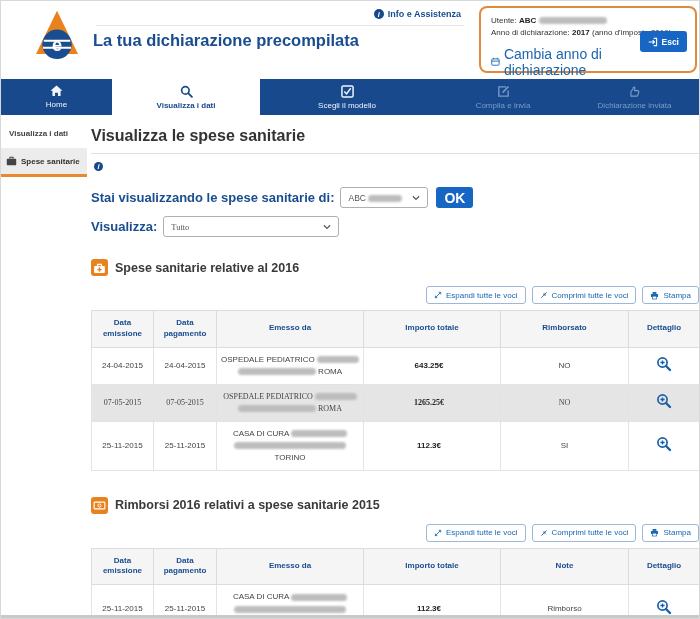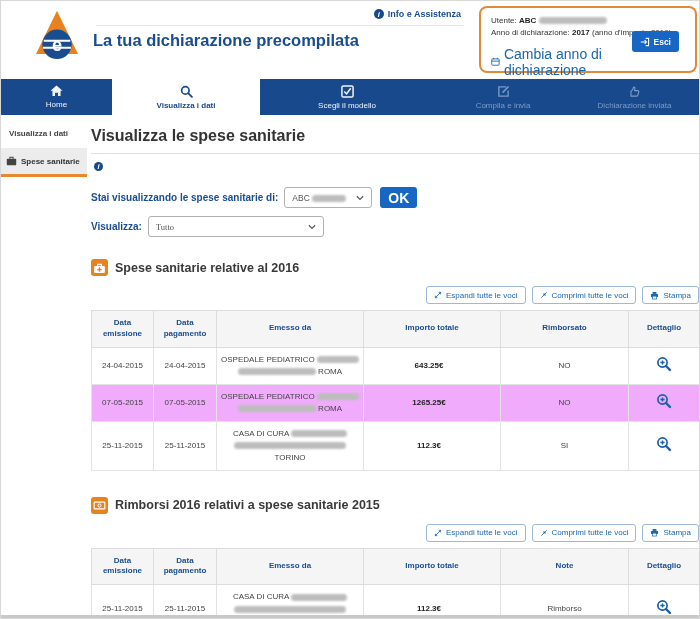--- a/index.html
+++ b/index.html
@@ -17,21 +17,21 @@
             font-size:9px; font-weight:bold; color:#1a4d8f; cursor:pointer; }
   .info-dot { width:10px; height:10px; border-radius:50%; background:#17498c; color:#fff;
               display:inline-flex; align-items:center; justify-content:center;
               font-size:7.5px; font-weight:bold; font-style:italic; flex:0 0 auto; }
   .info-dot::after { content:"i"; }
   .userbox { position:absolute; left:478px; top:5px; width:218px; height:67px;
              border:2px solid #e core8a3c; border:2px solid #e08a3c; border-radius:8px; padding:7px 9px 6px 10px;
              font-size:8px; color:#333; }
   .userbox .row { line-height:1.55; white-space:nowrap; }
   .userbox b { color:#222; }
-  .esci-btn { position:absolute; right:16px; top:23px; height:21px; padding:0 8px;
+  .esci-btn { position:absolute; right:8px; top:23px; height:21px; padding:0 8px;
               background:#1766c4; color:#fff; border:none; border-radius:3px;
               font-size:8.5px; font-weight:bold; display:inline-flex; align-items:center; gap:4px; cursor:pointer; }
   .change-year { display:inline-flex; align-items:center; gap:4px; margin-top:6px;
                  color:#1a66b0; font-size:14px; cursor:pointer; }
 
   
   .mainnav { position:absolute; left:0; top:78px; width:700px; height:36px;
              background:#17498c; display:flex; }
   .nav-item { display:flex; flex-direction:column; align-items:center; justify-content:center;
               gap:3px; font-size:8px; color:#f2f5fa; cursor:pointer; }
@@ -49,21 +49,21 @@
   
   .content { position:absolute; left:90px; top:114px; width:608px; }
   .page-title { margin-top:12px; font-size:16px; font-weight:bold; color:#333;
                 padding-bottom:8px; border-bottom:1px solid #e0e0e0; }
   .description { margin-top:7px; font-size:8px; color:#666; line-height:1.5; }
   .description .info-dot { width:9px; height:9px; vertical-align:middle; margin-left:3px; }
 
   .filters { margin-top:14px; }
   .filter-row { display:flex; align-items:center; margin-top:8px; }
   .filter-row:first-child { margin-top:0; }
-  .filter-label { font-size:10px; font-weight:bold; color:#1a4d8f; margin-right:6px; }
+  .filter-label { font-size:13px; font-weight:bold; color:#1a4d8f; margin-right:6px; }
   .fake-select { display:inline-flex; align-items:center; justify-content:space-between;
                  border:1px solid #b0b0b0; border-radius:3px; height:21px; padding:0 7px;
                  background:#fff; font-size:8.5px; color:#555; cursor:pointer; }
   .sel-1 { width:88px; } .sel-2 { width:176px;font-family:Liberation Serif, serif; }
   .ok-btn { margin-left:8px; height:21px; padding:0 8px; background:#1766c4; color:#fff;
             border:none; border-radius:3px; font-size:14px; font-weight:bold; cursor:pointer; }
 
   .section-header { margin-top:22px; display:flex; align-items:center; gap:7px; }
   .section-icon { width:17px; height:17px; background:#e8821e; border-radius:3px;
                   display:inline-flex; align-items:center; justify-content:center; flex:0 0 auto; }
@@ -74,21 +74,21 @@
               background:#fff; border:1px solid #9cb8d8; border-radius:3px;
               color:#1a66b0; font-size:8px; cursor:pointer; }
 
   table.grid { width:608px; margin-top:6px; border-collapse:collapse; font-size:8px;
                color:#444; border:1px solid #dcdcdc; table-layout:fixed; }
   .grid th { background:#f5f5f5; color:#1a4d8f; font-weight:bold; border:1px solid #dcdcdc;
              padding:7px 2px; text-align:center; line-height:1.35; }
   .grid td { border:1px solid #e3e3e3; padding:6px 4px; text-align:center;
              vertical-align:middle; line-height:1.5; }
   .grid td.amount { text-align:center; font-weight:bold; color:#222; padding-right:10px; }
-  .grid tr.alt { background:#f0abfc; }
+  .grid tr.alt { background:#e5e5e5;font-family:Liberation Serif, serif; }
   .c1{width:62px}.c2{width:63px}.c3{width:147px}.c4{width:137px}.c5{width:128px}.c6{width:71px}
 
   .blur { display:inline-block; height:7px; border-radius:3.5px; background:#bdbdbd;
           filter:blur(1px); vertical-align:middle; }
   .detail-btn { background:none; border:none; cursor:pointer; padding:0; line-height:0; }
 
   .bottom-strip { position:absolute; left:0; bottom:0; width:700px; height:3px; background:#c9c9c9; }
 </style>
 </head>
 <body>

